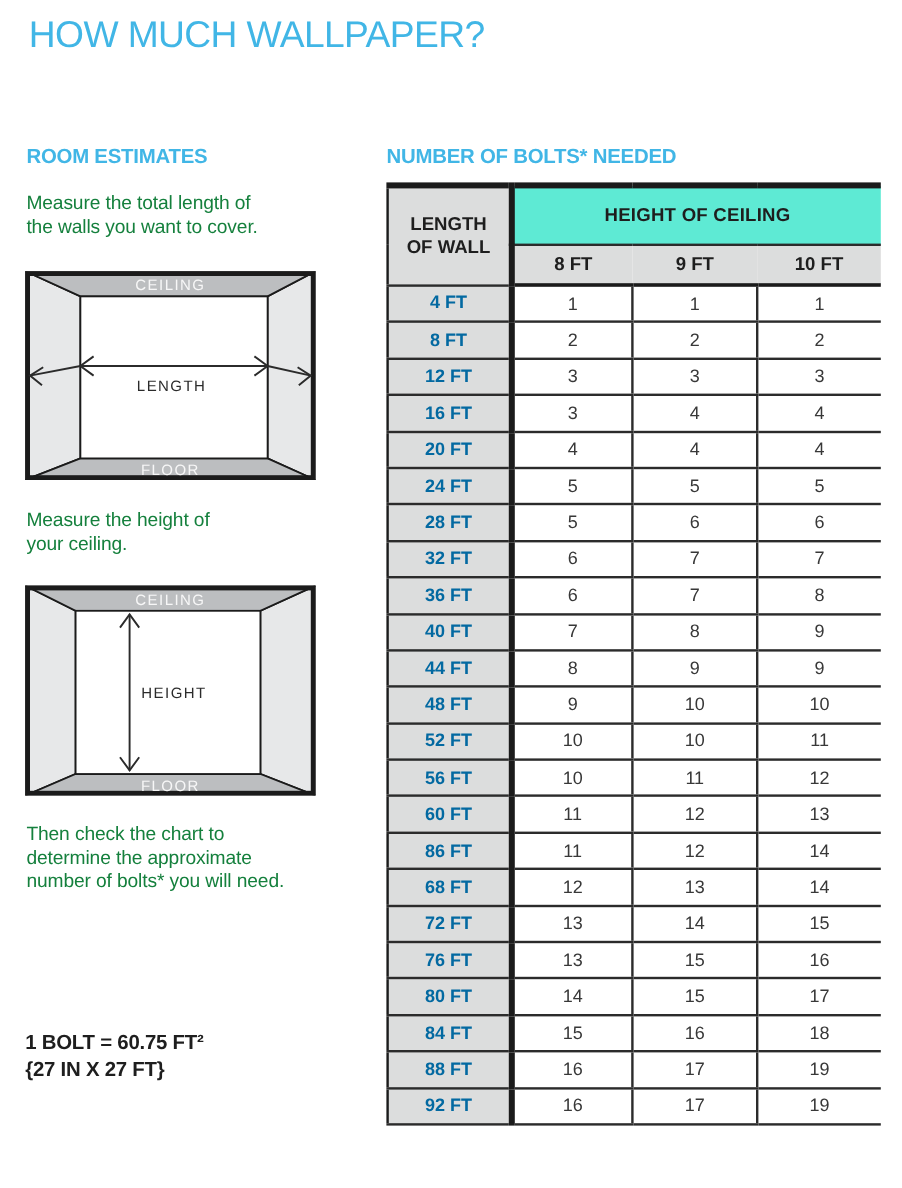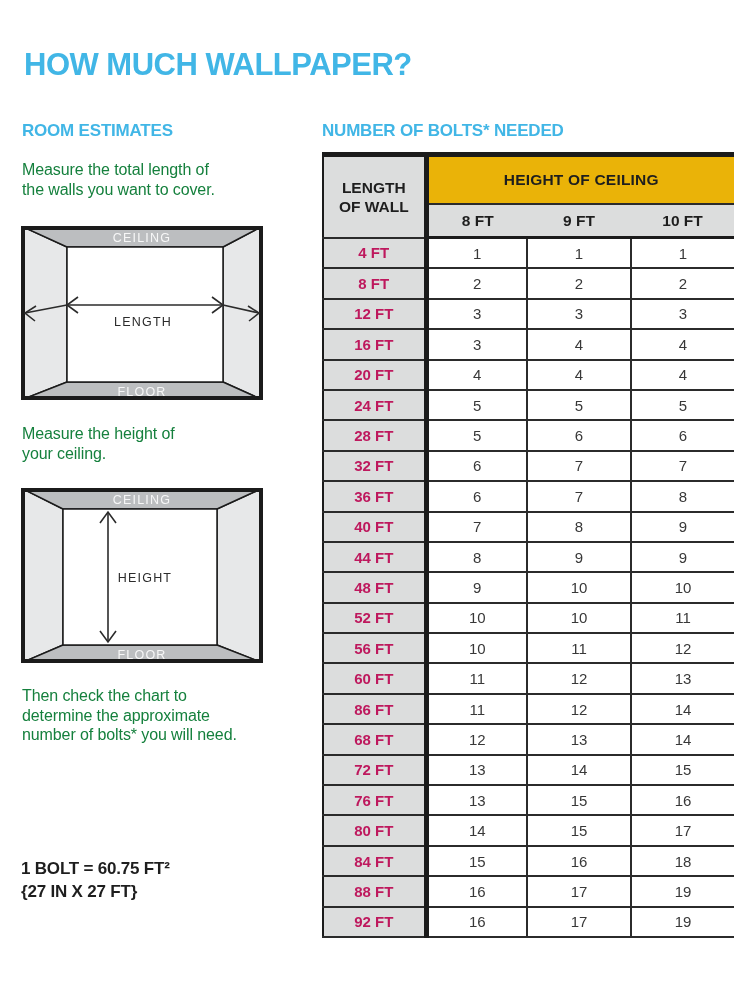--- a/index.html
+++ b/index.html
@@ -3,22 +3,22 @@
 <meta charset="utf-8">
 <style>
   html,body{margin:0;padding:0;background:#ffffff;}
   #page{
     position:relative;width:752px;height:990px;background:#ffffff;
     font-family:"Liberation Sans",sans-serif;color:#3d3d3d;overflow:hidden;
   }
   .pos{position:absolute;}
   
   .main-title{
-    left:24px;top:11px;font-size:31px;font-weight:bold;color:#41b6e6;
-    letter-spacing:-0.5px;white-space:nowrap;margin-top:36px;
+    left:24px;top:11px;font-size:31px;font-weight:normal;color:#41b6e6;
+    letter-spacing:-0.5px;white-space:nowrap;
   }
   .section-heading{
     font-size:17px;font-weight:bold;color:#41b6e6;letter-spacing:-0.2px;white-space:nowrap;text-align:center;
   }
   .room-heading{left:22px;top:121px;}
   .bolts-heading{left:322px;top:121px;width:411px;text-align:left;}
   
   .para{
     font-size:16px;line-height:19.5px;color:#15803d;white-space:pre-line;
     letter-spacing:-0.1px;
@@ -48,30 +48,30 @@
     font-family:"Liberation Sans",sans-serif;
   }
   table.bolt-table th,table.bolt-table td{
     text-align:center;vertical-align:middle;padding:0;
   }
   th.corner-cell{
     background:#dcdddd;border-right:5px solid #1b1b1b;border-bottom:2px solid #2b2b2b;
     font-size:15.5px;font-weight:bold;color:#1e1e1e;white-space:pre-line;line-height:19px;
   }
   th.group-header-cell{
-    background:#eab308;border-bottom:2px solid #2b2b2b;height:46px;
+    background:#5eead4;border-bottom:2px solid #2b2b2b;height:46px;
     font-size:15.5px;font-weight:bold;color:#1e1e1e;letter-spacing:0.2px;
   }
   th.height-cell{
     background:#dcdddd;border-bottom:3px solid #1b1b1b;height:31px;
     font-size:15.5px;font-weight:bold;color:#1e1e1e;
   }
   tbody th{
     background:#dcdddd;border-right:5px solid #1b1b1b;border-bottom:2px solid #2b2b2b;
-    font-size:15px;font-weight:bold;color:#be185d;height:28.4px;margin-left:44px;
+    font-size:15px;font-weight:bold;color:#0369a1;height:28.4px;margin-left:44px;
   }
   tbody td{
     background:#ffffff;border-bottom:2px solid #2b2b2b;border-left:2px solid #2b2b2b;
     font-size:15px;color:#383838;height:28.4px;
   }
   tbody td:first-of-type{border-left:none;}
 </style>
 </head>
 <body>
 

